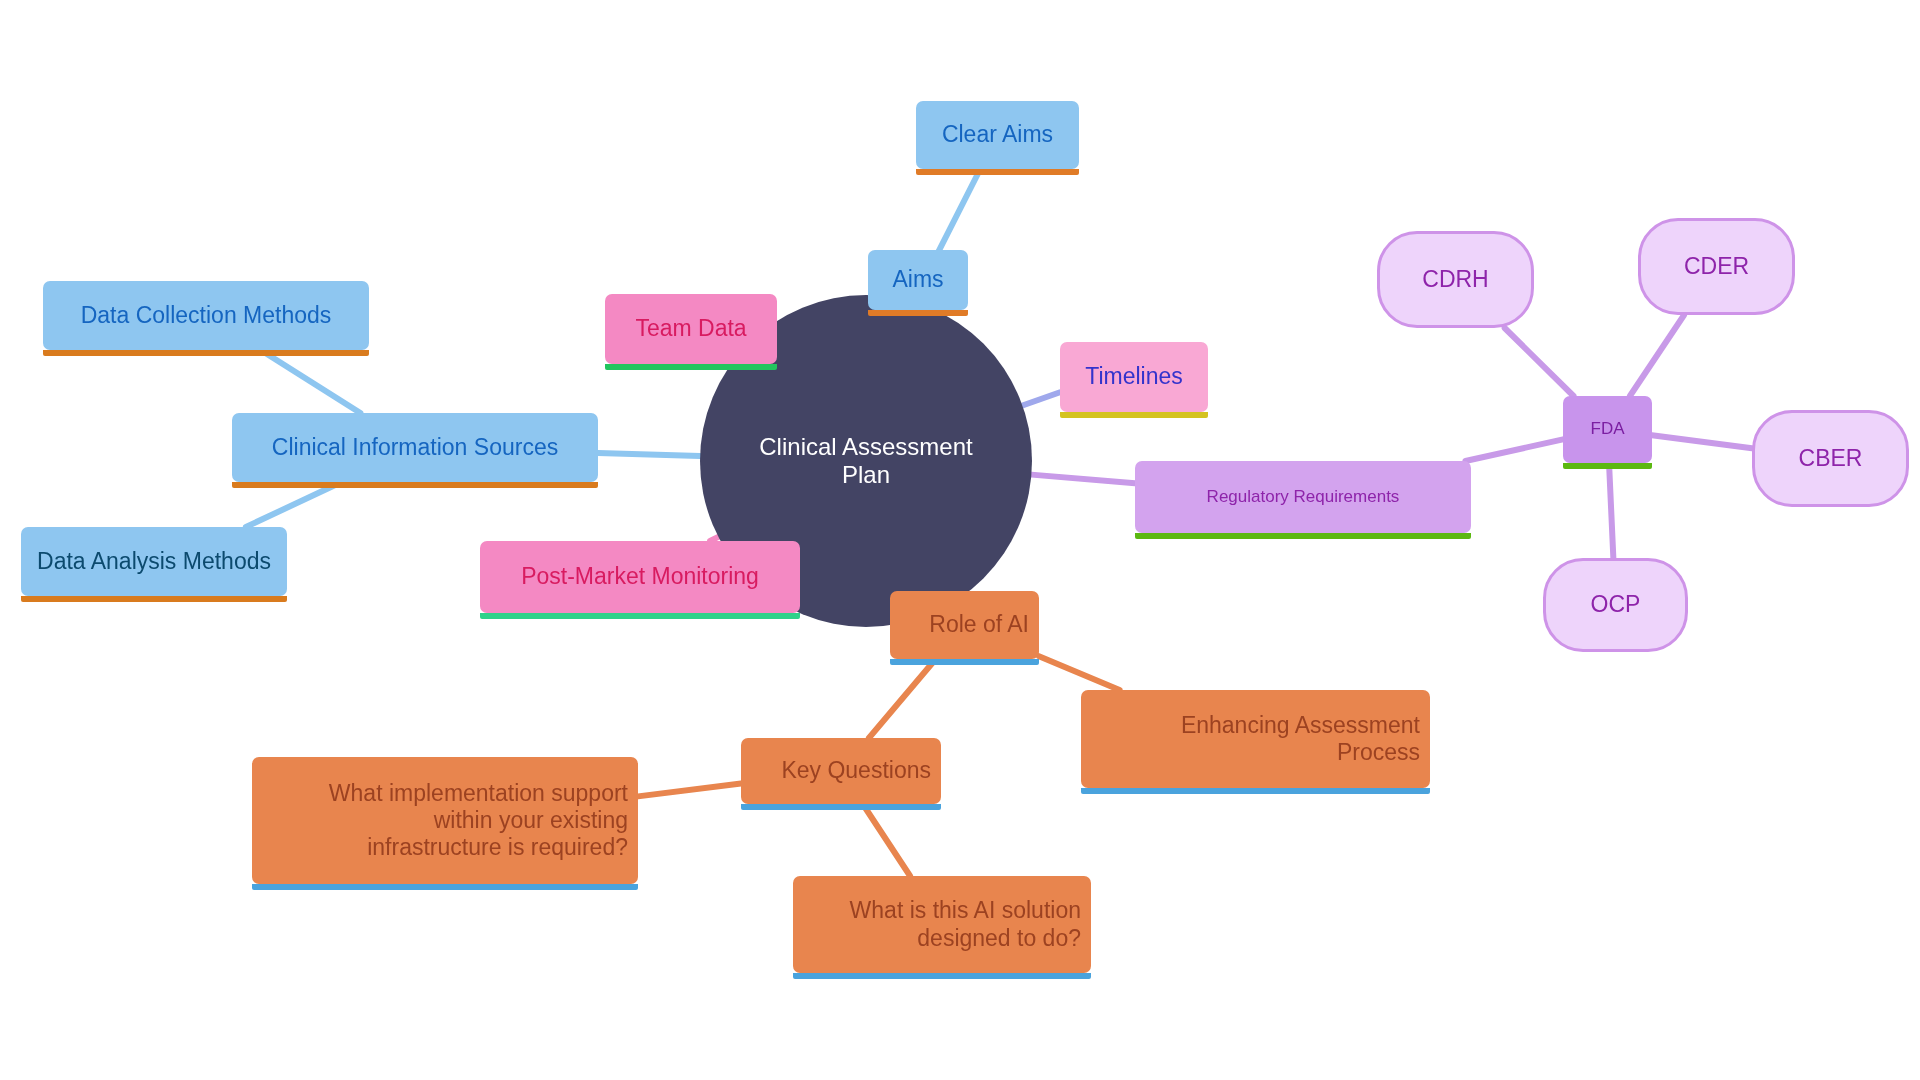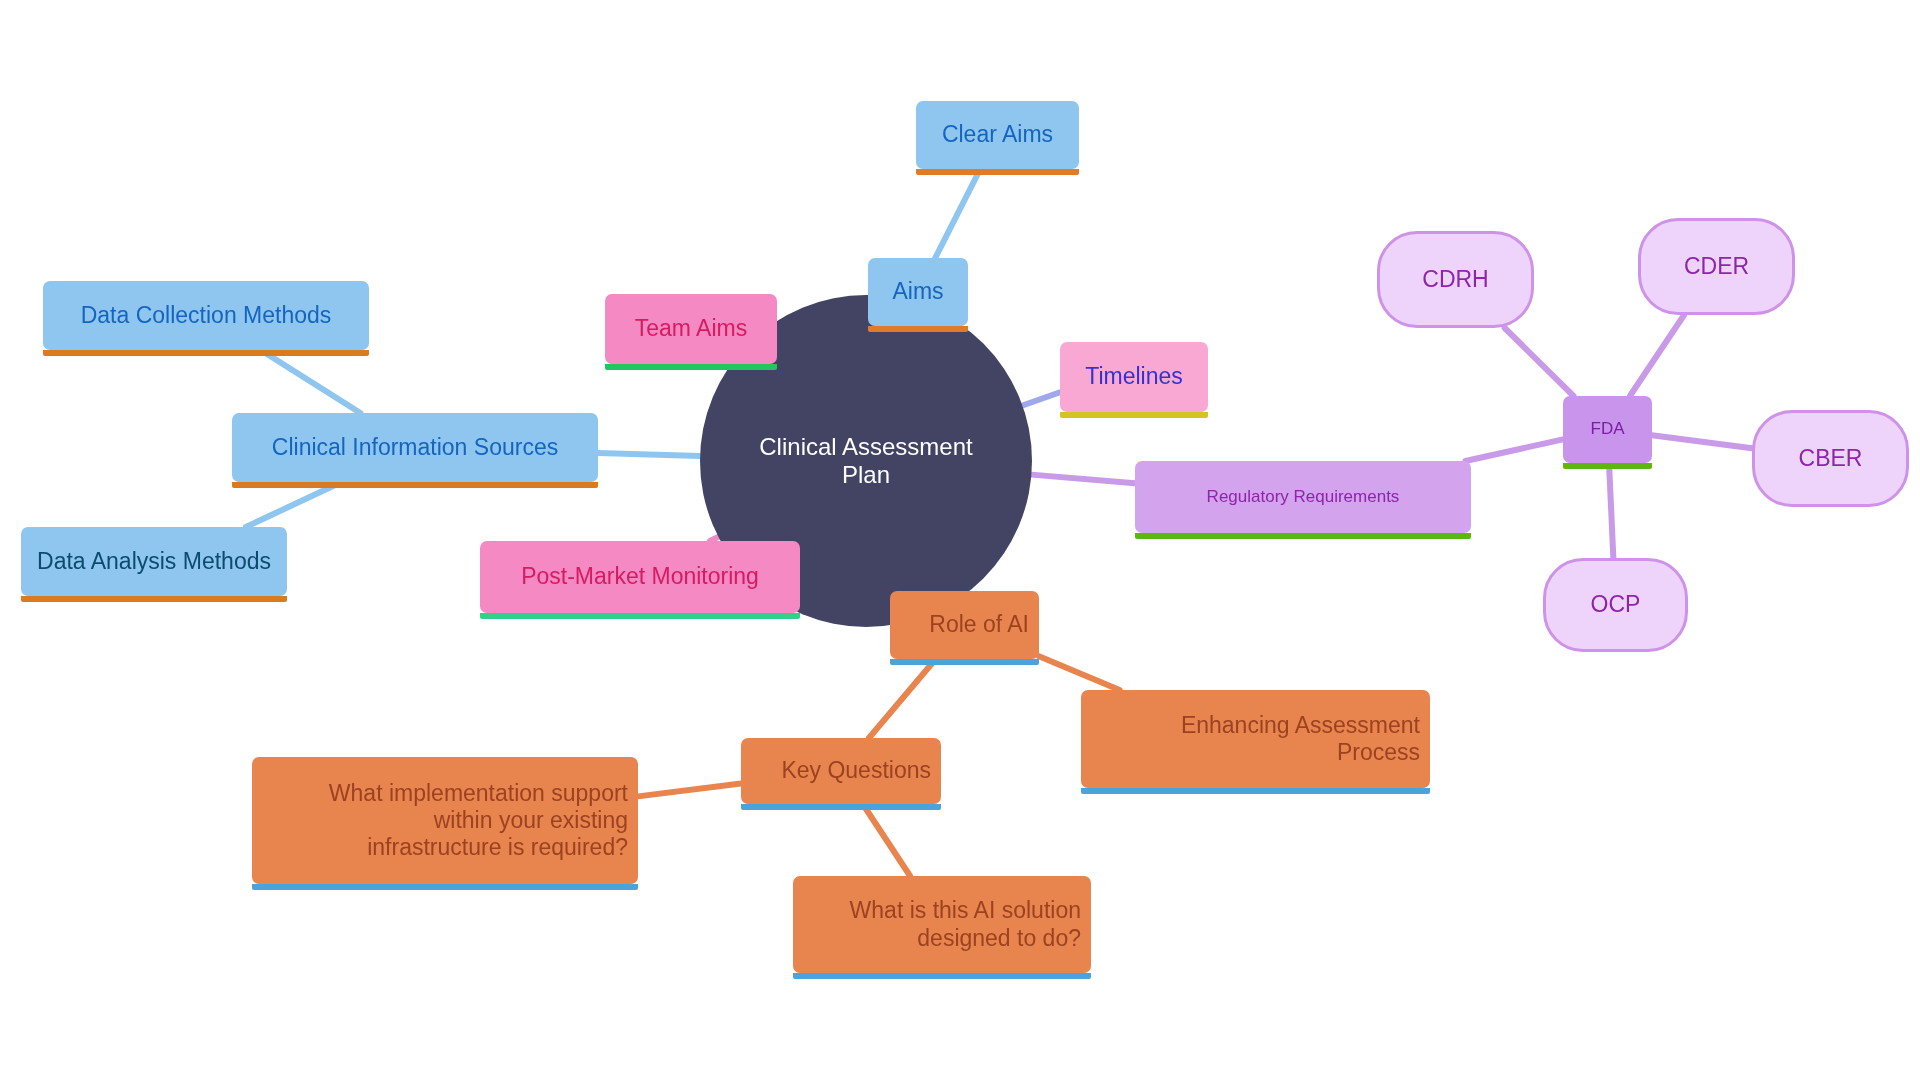--- a/index.html
+++ b/index.html
@@ -117,22 +117,22 @@
       <line x1="1609.0270655270656" y1="463" x2="1613.3575498575499" y2="558" stroke="#c89ae8" stroke-width="6" stroke-linecap="round"></line>
       <line x1="951.470089515968" y1="603.3055297524745" x2="944.079268292683" y2="591" stroke="#e8854e" stroke-width="6" stroke-linecap="round"></line>
       <line x1="1039" y1="656.2242647058823" x2="1119.5877192982457" y2="690" stroke="#e8854e" stroke-width="6" stroke-linecap="round"></line>
       <line x1="935.7397260273973" y1="659" x2="868.9143835616438" y2="738" stroke="#e8854e" stroke-width="6" stroke-linecap="round"></line>
       <line x1="741" y1="783.5" x2="638" y2="796.375" stroke="#e8854e" stroke-width="6" stroke-linecap="round"></line>
       <line x1="862.71335504886" y1="804" x2="910.0879478827362" y2="876" stroke="#e8854e" stroke-width="6" stroke-linecap="round"></line>
     </svg>
   <div id="node-layer">
       <div class="node n-root" style="left: 700px; top: 295px; width: 332px; height: 332px; background: rgb(67, 68, 100); color: rgb(255, 255, 255);"><span class="lbl">Clinical Assessment Plan</span></div>
       <div class="node n-blue" style="left: 916px; top: 101px; width: 163px; height: 68px; background: rgb(142, 198, 240); color: rgb(21, 101, 192);"><span class="lbl">Clear Aims</span><span class="accent" style="background: rgb(224, 123, 39);"></span></div>
-      <div class="node n-blue" style="left: 868px; top: 258px; width: 100px; height: 68px; background: rgb(142, 198, 240); color: rgb(21, 101, 192);"><span class="lbl">Aims</span><span class="accent" style="background: rgb(224, 123, 39);"></span></div>
-      <div class="node n-pink" style="left: 605px; top: 294px; width: 172px; height: 70px; background: rgb(244, 137, 195); color: rgb(216, 27, 96);"><span class="lbl">Team Aims</span><span class="accent" style="background: rgb(34, 197, 94);"></span></div>
+      <div class="node n-blue" style="left: 868px; top: 250px; width: 100px; height: 60px; background: rgb(142, 198, 240); color: rgb(21, 101, 192);"><span class="lbl">Aims</span><span class="accent" style="background: rgb(224, 123, 39);"></span></div>
+      <div class="node n-pink" style="left: 605px; top: 294px; width: 172px; height: 70px; background: rgb(244, 137, 195); color: rgb(216, 27, 96);"><span class="lbl">Team Data</span><span class="accent" style="background: rgb(34, 197, 94);"></span></div>
       <div class="node n-periwinkle" style="left: 1060px; top: 342px; width: 148px; height: 70px; background: #f9a8d4; color: rgb(51, 51, 204);"><span class="lbl">Timelines</span><span class="accent" style="background: rgb(212, 195, 32);"></span></div>
       <div class="node n-blue" style="left: 43px; top: 281px; width: 326px; height: 69px; background: rgb(142, 198, 240); color: rgb(21, 101, 192);"><span class="lbl">Data Collection Methods</span><span class="accent" style="background: rgb(217, 123, 30);"></span></div>
       <div class="node n-blue" style="left: 232px; top: 413px; width: 366px; height: 69px; background: rgb(142, 198, 240); color: rgb(21, 101, 192);"><span class="lbl">Clinical Information Sources</span><span class="accent" style="background: rgb(217, 123, 30);"></span></div>
       <div class="node n-blue" style="left: 21px; top: 527px; width: 266px; height: 69px; background: rgb(142, 198, 240); color: #0c4a6e;"><span class="lbl">Data Analysis Methods</span><span class="accent" style="background: rgb(217, 123, 30);"></span></div>
       <div class="node n-pink" style="left: 480px; top: 541px; width: 320px; height: 72px; background: rgb(244, 137, 195); color: rgb(216, 27, 96);"><span class="lbl">Post-Market Monitoring</span><span class="accent" style="background: rgb(46, 210, 138);"></span></div>
       <div class="node n-purple" style="left: 1135px; top: 461px; width: 336px; height: 72px; background: rgb(211, 163, 238); color: rgb(142, 36, 170);"><span class="lbl">Regulatory Requirements</span><span class="accent" style="background: rgb(92, 184, 17);"></span></div>
       <div class="node n-purple" style="left: 1563px; top: 396px; width: 89px; height: 67px; background: rgb(200, 148, 236); color: rgb(123, 31, 162);"><span class="lbl">FDA</span><span class="accent" style="background: rgb(92, 184, 17);"></span></div>
       <div class="node n-pill" style="left: 1377px; top: 231px; width: 157px; height: 97px; background: rgb(238, 212, 251); color: rgb(142, 36, 170); border-color: rgb(206, 147, 232);"><span class="lbl">CDRH</span></div>
       <div class="node n-pill" style="left: 1638px; top: 218px; width: 157px; height: 97px; background: rgb(238, 212, 251); color: rgb(142, 36, 170); border-color: rgb(206, 147, 232);"><span class="lbl">CDER</span></div>
       <div class="node n-pill" style="left: 1752px; top: 410px; width: 157px; height: 97px; background: rgb(238, 212, 251); color: rgb(142, 36, 170); border-color: rgb(206, 147, 232);"><span class="lbl">CBER</span></div>

